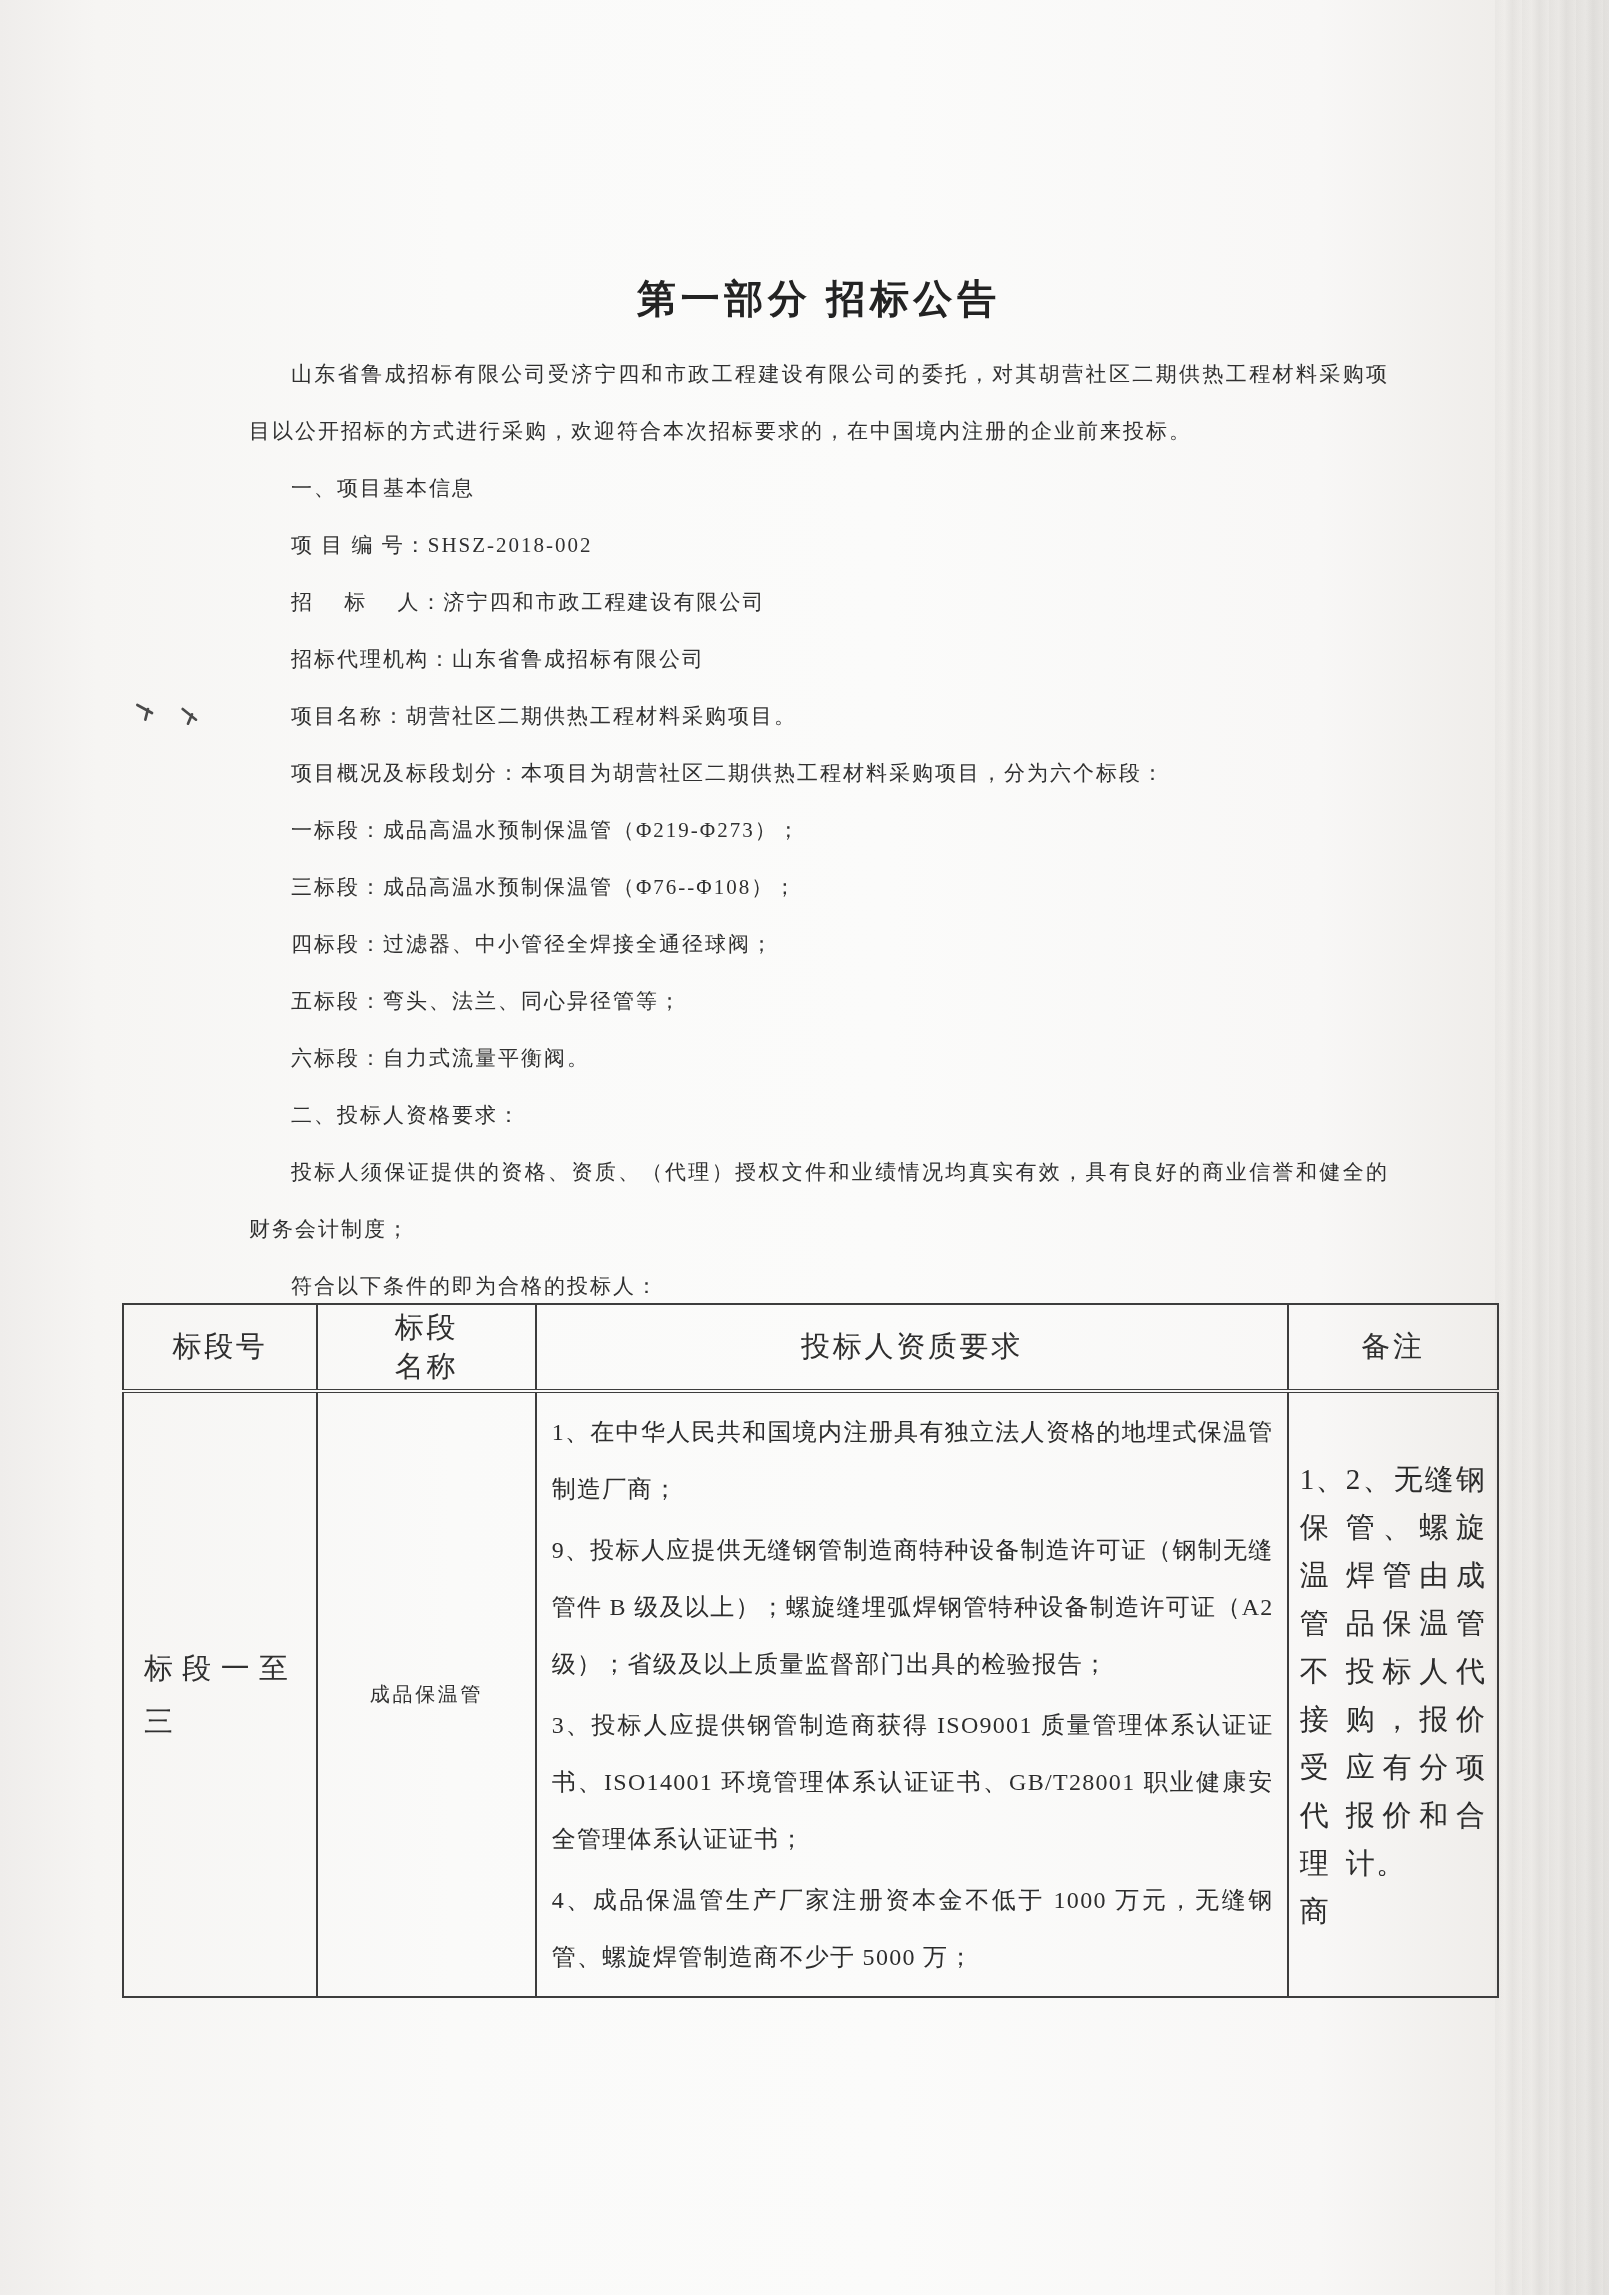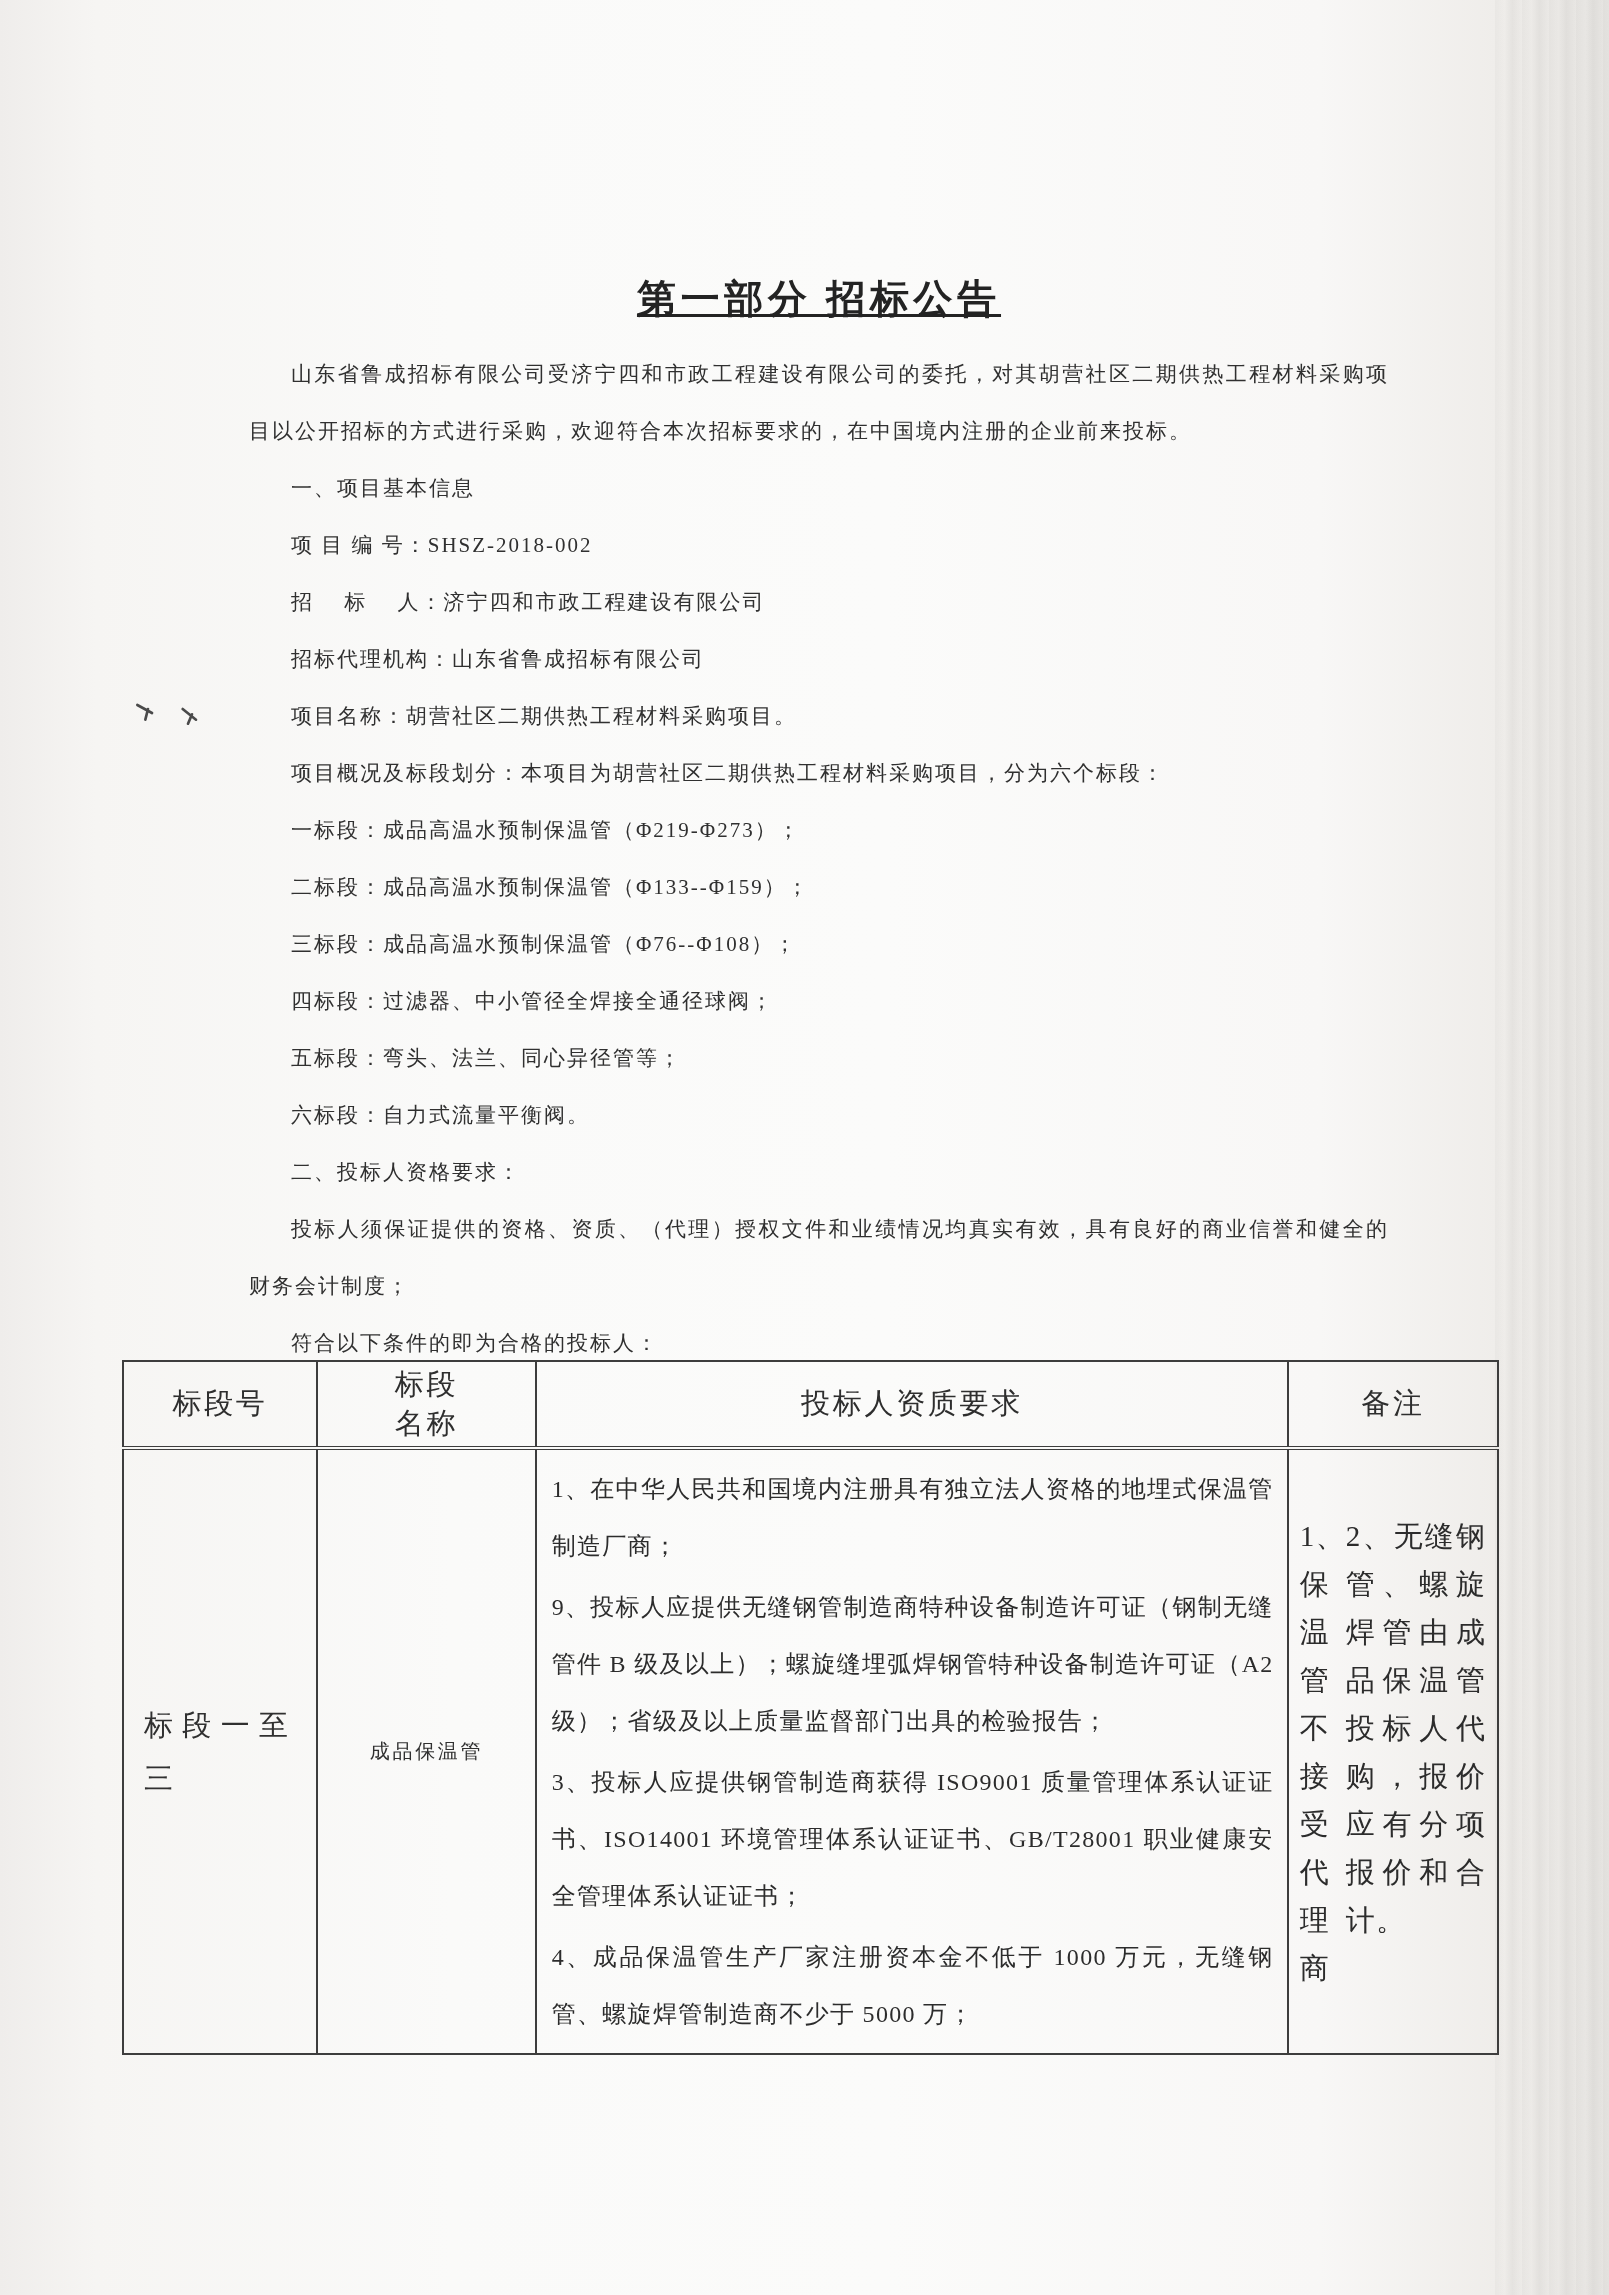--- a/index.html
+++ b/index.html
@@ -31,21 +31,20 @@
   }
   h1.doc-title {
     margin: 275px 0 12px 0;
     text-align: center;
     font-size: 39px;
     line-height: 47px;
     font-weight: 700;
     letter-spacing: 4.7px;
     color: #232323;
     font-family: "Liberation Serif", "DejaVu Serif", serif;
-    text-decoration: underline;
   }
   .body-text { margin-top: 24px; }
   .para {
     margin: 0;
     font-size: 21px;
     line-height: 57px;
     letter-spacing: 2px;
     text-align: justify;
     text-indent: 2em;
     color: #303030;
@@ -131,21 +130,20 @@
 
     <div class="body-text">
       <p class="para">山东省鲁成招标有限公司受济宁四和市政工程建设有限公司的委托，对其胡营社区二期供热工程材料采购项目以公开招标的方式进行采购，欢迎符合本次招标要求的，在中国境内注册的企业前来投标。</p>
       <p class="para">一、项目基本信息</p>
       <p class="para">项 目 编 号：SHSZ-2018-002</p>
       <p class="para">招　 标　 人：济宁四和市政工程建设有限公司</p>
       <p class="para">招标代理机构：山东省鲁成招标有限公司</p>
       <p class="para">项目名称：胡营社区二期供热工程材料采购项目。</p>
       <p class="para">项目概况及标段划分：本项目为胡营社区二期供热工程材料采购项目，分为六个标段：</p>
       <p class="para">一标段：成品高温水预制保温管（Φ219-Φ273）；</p>
-      <p class="para">二标段：成品高温水预制保温管（Φ133--Φ159）；</p>
       <p class="para">三标段：成品高温水预制保温管（Φ76--Φ108）；</p>
       <p class="para">四标段：过滤器、中小管径全焊接全通径球阀；</p>
       <p class="para">五标段：弯头、法兰、同心异径管等；</p>
       <p class="para">六标段：自力式流量平衡阀。</p>
       <p class="para">二、投标人资格要求：</p>
       <p class="para">投标人须保证提供的资格、资质、（代理）授权文件和业绩情况均真实有效，具有良好的商业信誉和健全的财务会计制度；</p>
       <p class="para">符合以下条件的即为合格的投标人：</p>
     </div>
 
     <table class="qual-table">

